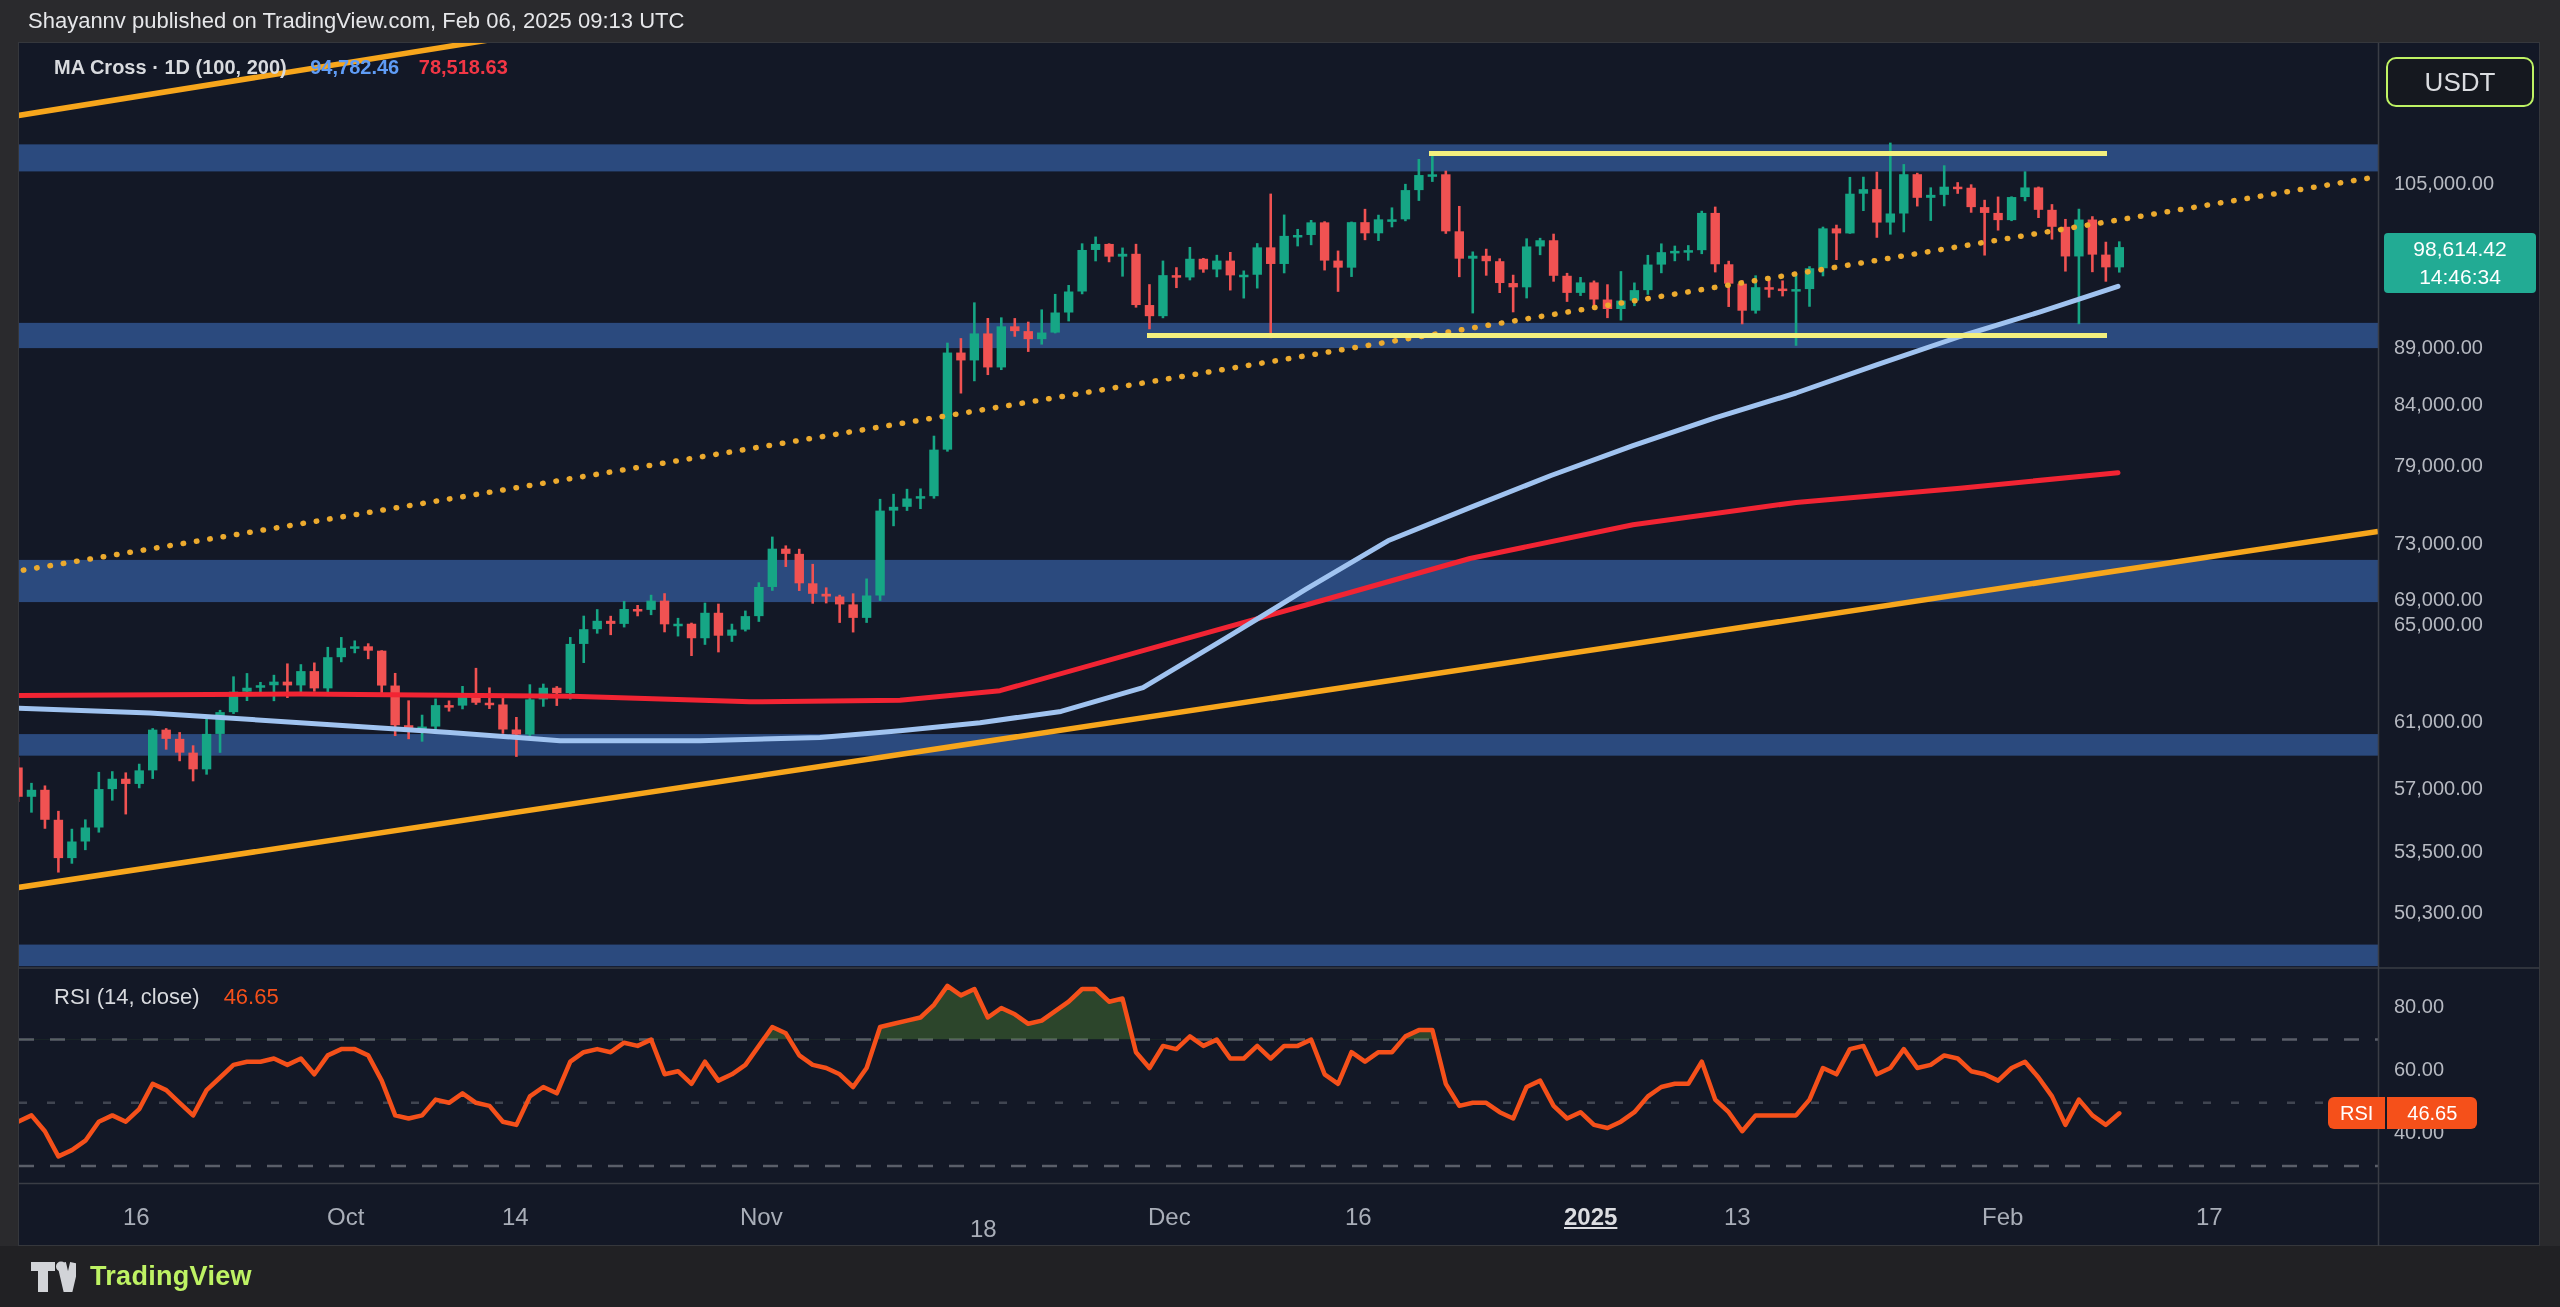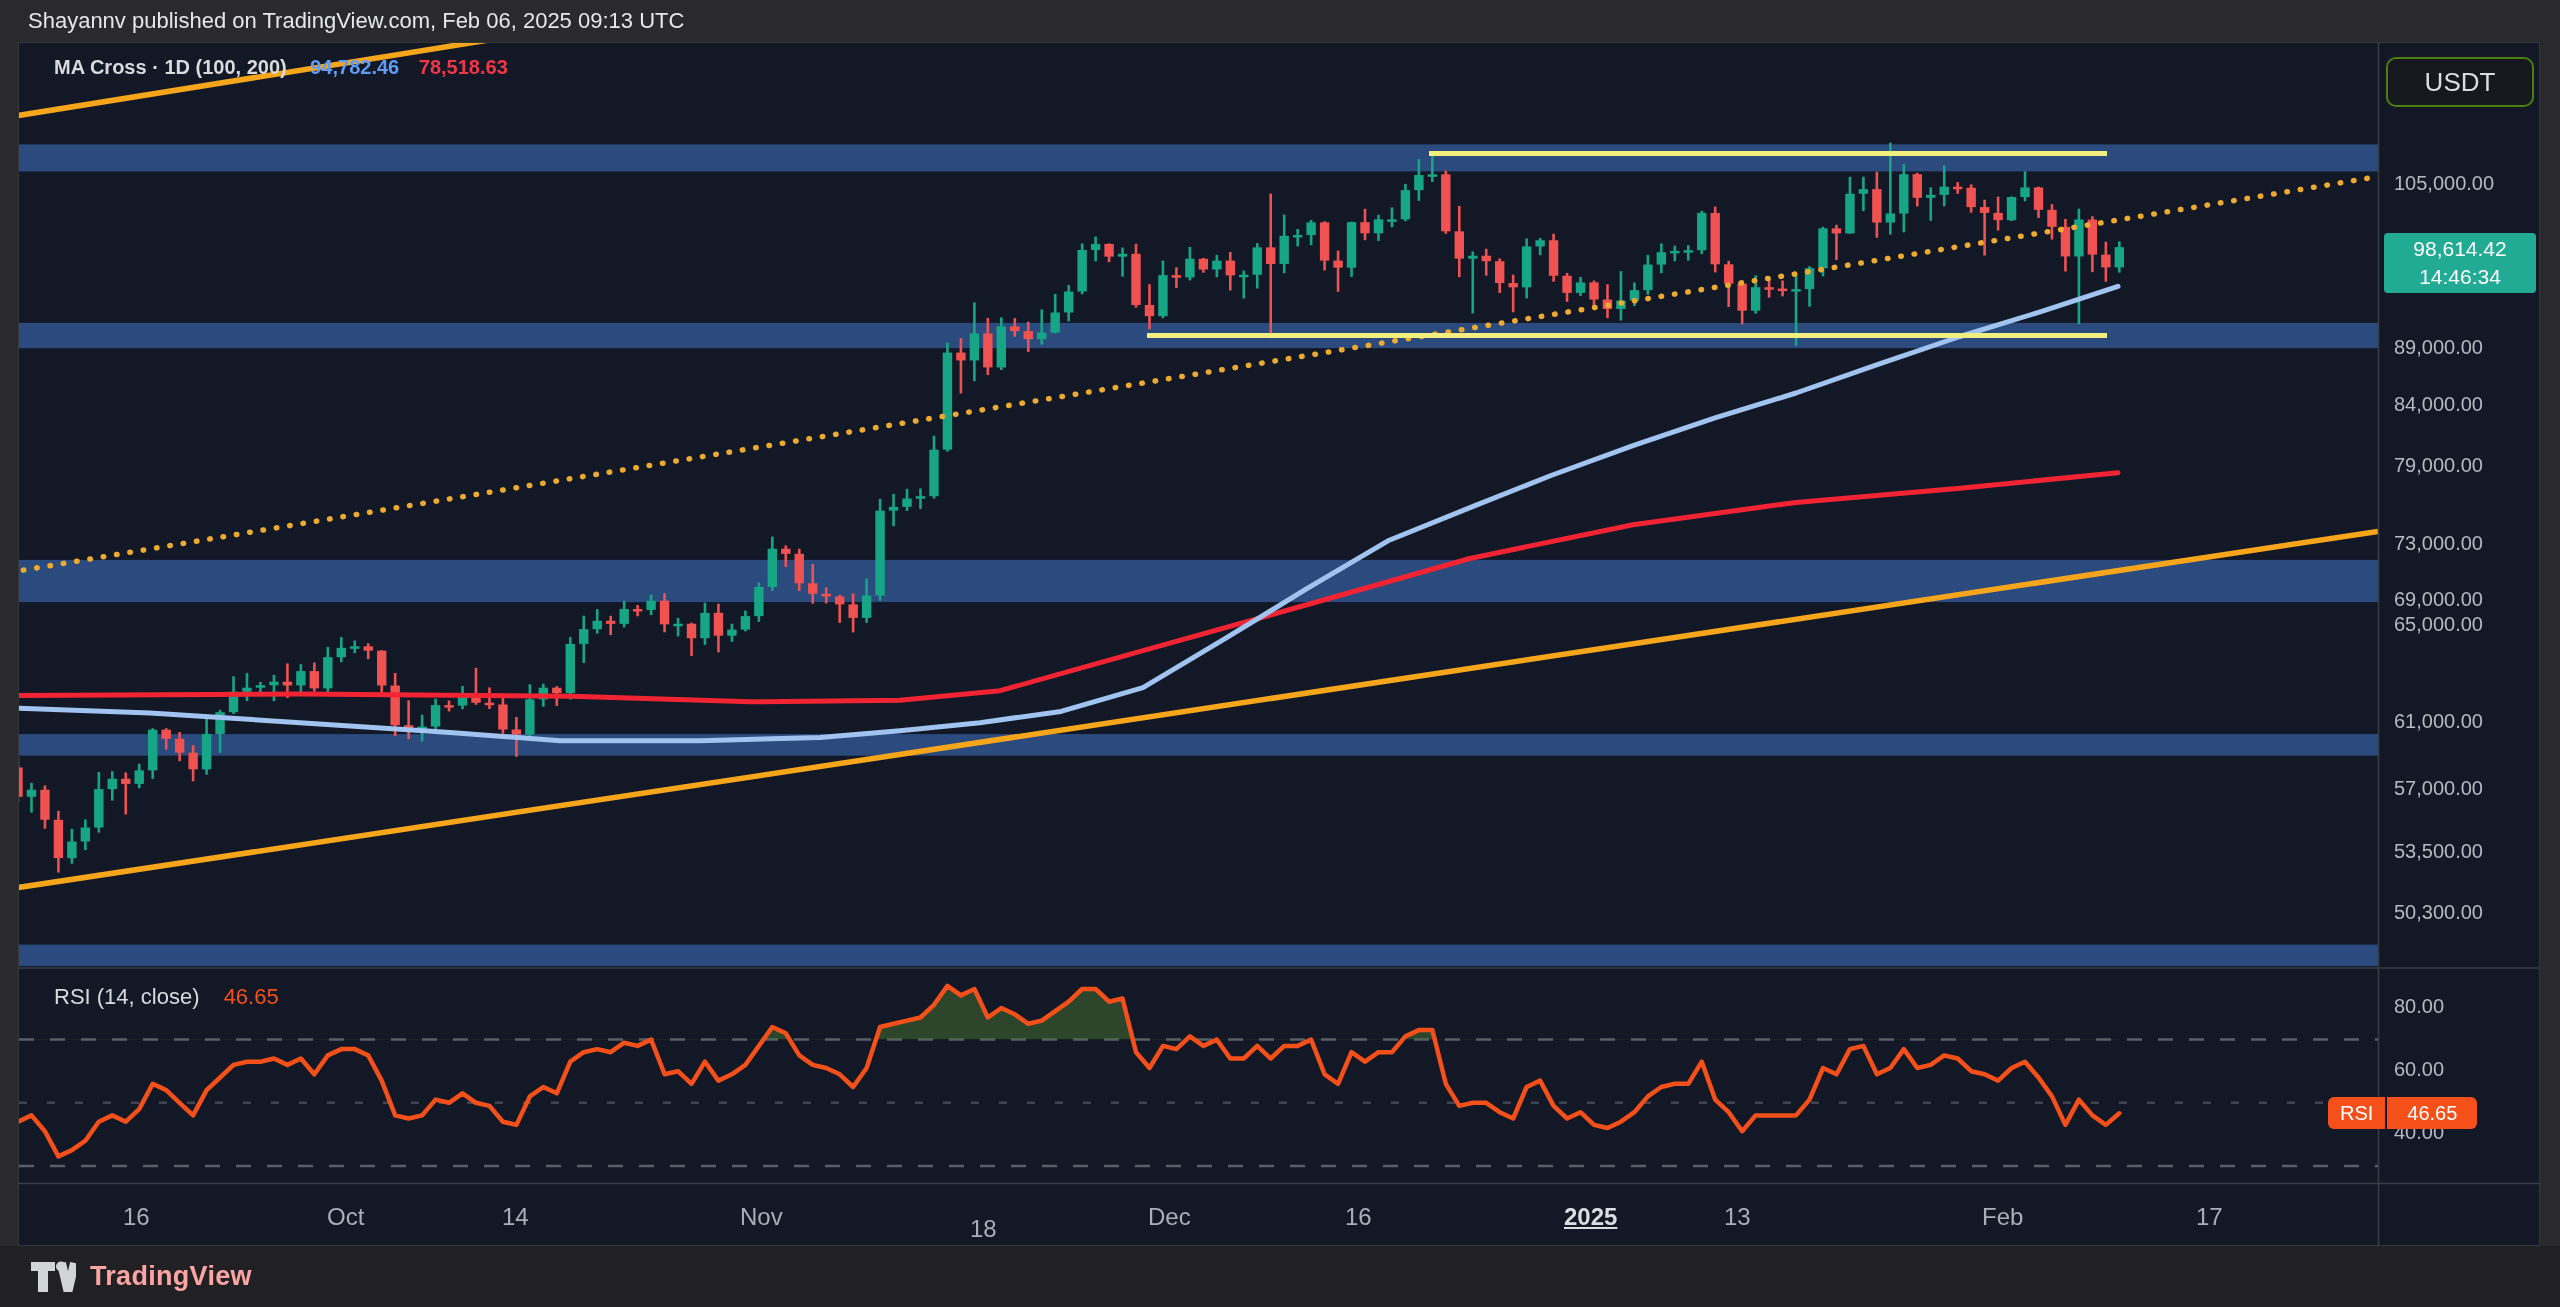--- a/index.html
+++ b/index.html
@@ -7,36 +7,36 @@
   .header{position:absolute;left:0;top:0;width:2560px;height:42px;background:#2a2a2d;
           color:#e6e7ea;font-size:22px;line-height:42px;padding-left:28px;box-sizing:border-box;font-weight:500;}
   .card{position:absolute;left:18px;top:42px;width:2522px;height:1204px;background:#131826;
         border:1px solid #35373c;box-sizing:border-box;}
   svg.canvas{position:absolute;left:0;top:0;width:2560px;height:1307px;}
   .legend-price{position:absolute;left:54px;top:56px;font-size:20px;color:#d8dade;white-space:nowrap;font-weight:bold;}
   .legend-rsi{position:absolute;left:54px;top:984px;font-size:22px;color:#d8dade;white-space:nowrap;}
   .v-blue{color:#5f9cf6;margin-left:18px;}
   .v-red{color:#f23645;margin-left:14px;}
   .v-orange{color:#f5501a;margin-left:18px;}
-  .usdt-btn{position:absolute;left:2386px;top:57px;width:148px;height:50px;border:2px solid #4d7c0f;
+  .usdt-btn{position:absolute;left:2386px;top:57px;width:148px;height:50px;border:2px solid #bef264;
             border-radius:10px;background:#15181f;color:#dadce0;font-size:26px;display:flex;
             align-items:center;justify-content:center;box-sizing:border-box;}
   .axis-label{position:absolute;left:2394px;color:#b6b9c1;font-size:20px;white-space:nowrap;}
   .badge-price{position:absolute;left:2384px;width:152px;border-radius:4px;background:#22ab94;
                color:#ffffff;text-align:center;font-size:21px;line-height:28px;padding:2px 0;}
   .rsi-badge{position:absolute;left:2328px;height:32px;display:flex;gap:2px;}
   .rsi-badge .seg{background:#f5501a;color:#fff;font-size:20px;line-height:32px;padding:0 12px;}
   .rsi-badge .seg.l{border-radius:6px 0 0 6px;}
   .rsi-badge .seg.r{border-radius:0 6px 6px 0;min-width:66px;text-align:center;}
   .time-label{position:absolute;top:1203px;width:140px;margin-left:-70px;text-align:left;
               color:#a9aeb8;font-size:24px;}
   .time-label.bold{color:#dcdde1;font-weight:700;}
   .footer{position:absolute;left:0;top:1246px;width:2560px;height:61px;background:#212124;
           display:flex;align-items:center;gap:14px;padding-left:30px;box-sizing:border-box;}
-  .brand{color:#fca5a5;font-size:27px;font-weight:700;letter-spacing:.3px;}
+  .brand{color:#bef264;font-size:27px;font-weight:700;letter-spacing:.3px;}
 </style>
 </head>
 <body>
 
 <div class="stage">
   <div class="header">
     <span>Shayannv published on TradingView.com, Feb 06, 2025 09:13 UTC</span>
   </div>
 
   <div class="card"></div>

